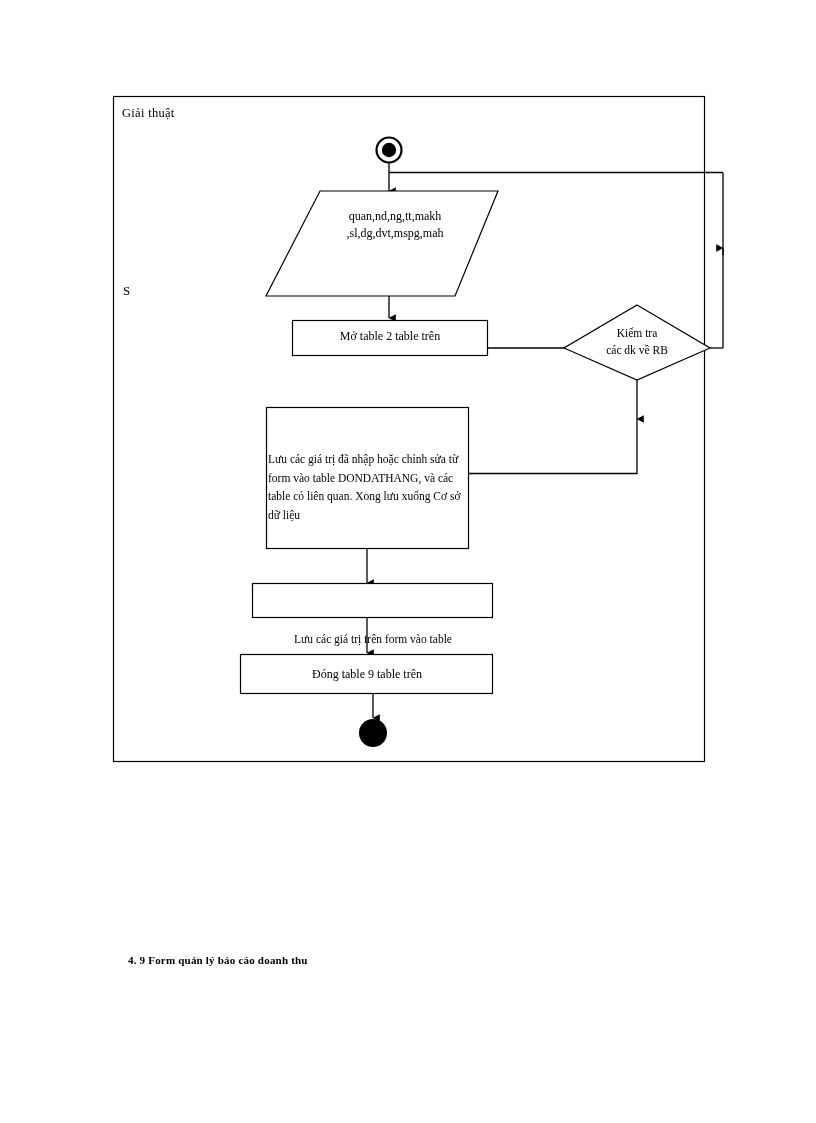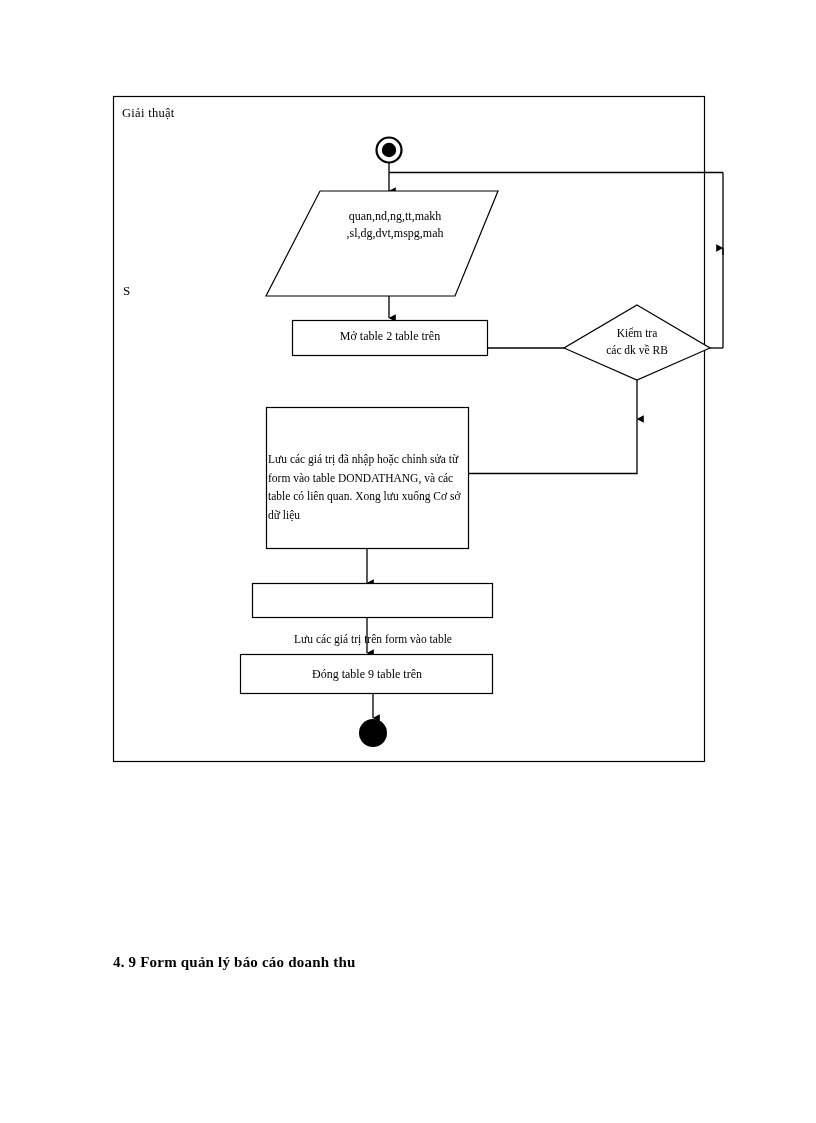--- a/index.html
+++ b/index.html
@@ -87,23 +87,23 @@
     margin-top: 38px;
   }
   .lbl-close-table {
     left: 243px;
     top: 666px;
     width: 248px;
     font-size: 12px;
   }
   .caption {
     position: absolute;
-    left: 113px;
+    left: 128px;
     top: 954px;
-    font-size: 15px;
+    font-size: 11px;
     font-weight: bold;
     letter-spacing: 0.2px;
     white-space: nowrap;
   }
 </style>
 </head>
 <body>
 
 <div id="page">
 

